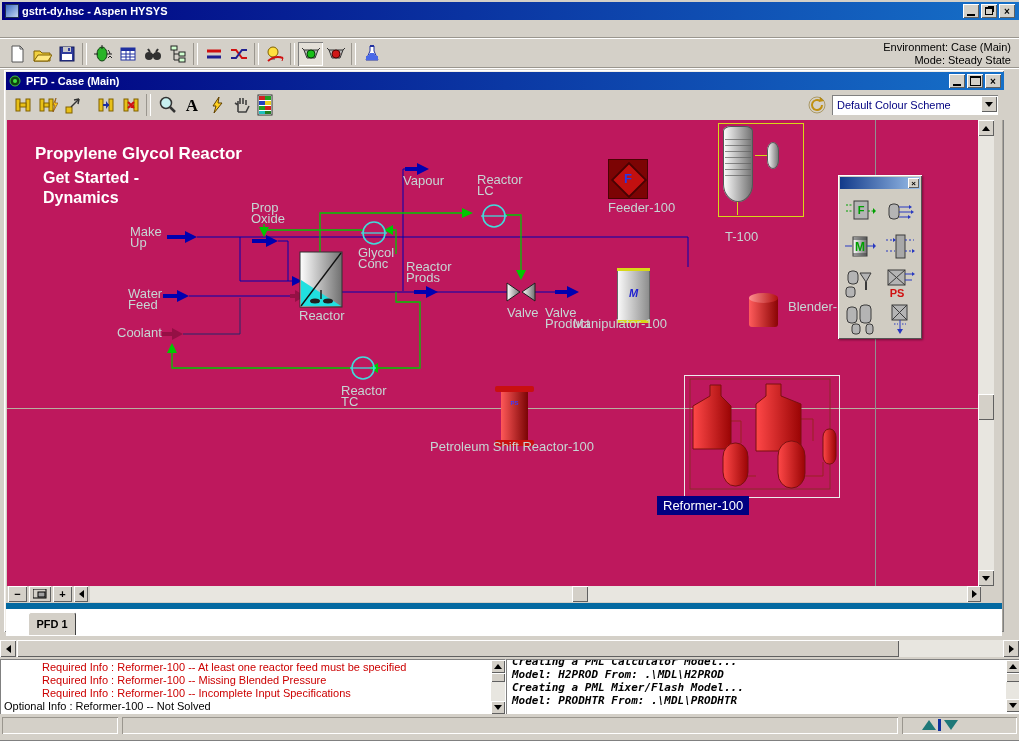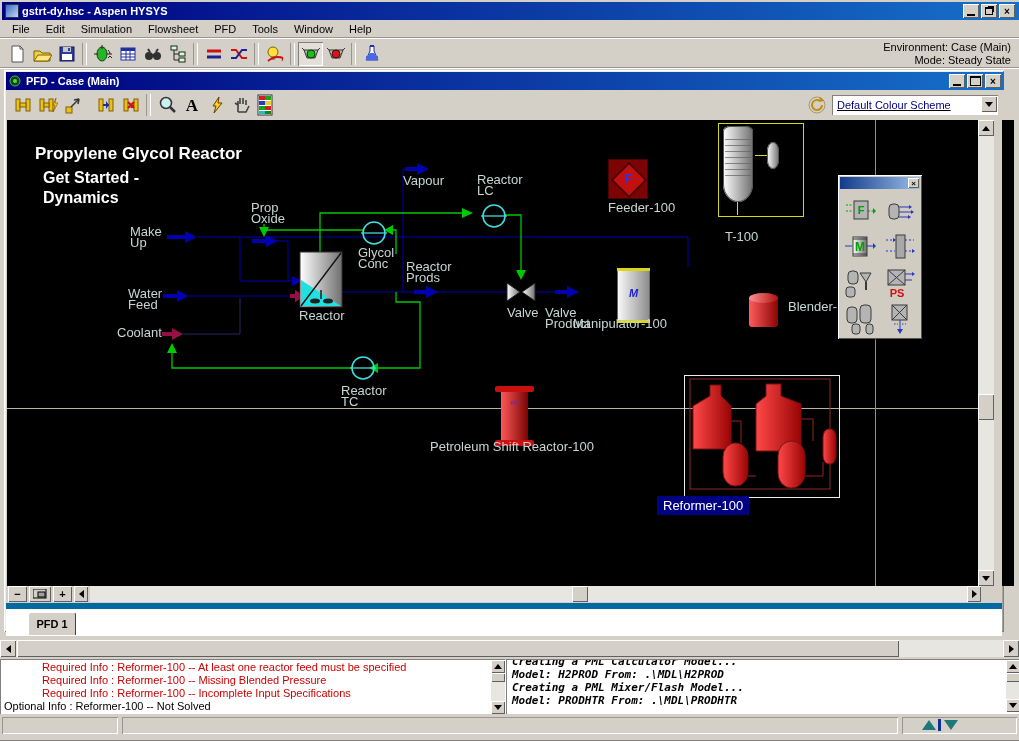--- a/index.html
+++ b/index.html
@@ -1,20 +1,20 @@
 <!DOCTYPE html>
 <html><head>
 <meta charset="utf-8">
 <style>
   html,body{margin:0;padding:0;background:#808080;}
   #app{position:relative;width:1019px;height:740px;background:#d4d0c8;overflow:hidden;
        font-family:"Liberation Sans",sans-serif;font-size:11px;color:#000;}
   .abs{position:absolute;}
   .raised{box-shadow:inset 1px 1px 0 #ffffff, inset -1px -1px 0 #808080, inset 2px 2px 0 #f0ede8, inset -2px -2px 0 #a8a49c;}
-  .sunken{box-shadow:inset 1px 1px 0 #808080, inset -1px -1px 0 #ffffff;text-decoration:underline;}
+  .sunken{box-shadow:inset 1px 1px 0 #808080, inset -1px -1px 0 #ffffff;}
   .btn{background:#d4d0c8;display:flex;align-items:center;justify-content:center;}
   .tbtn{width:25px;height:24px;}
   .pressed{box-shadow:inset 1px 1px 0 #808080, inset -1px -1px 0 #ffffff;background:#e4e0d8;}
   .sep{width:3px;height:22px;border-left:1px solid #9a968e;border-right:1px solid #ffffff;margin:0 3px;}
   .titlebar{background:linear-gradient(90deg,#000080,#1670c8);display:flex;align-items:center;color:#fff;font-weight:bold;}
   .capbtn{width:16px;height:14px;background:#d4d0c8;box-shadow:inset 1px 1px 0 #fff, inset -1px -1px 0 #606060;
           display:flex;align-items:center;justify-content:center;font-size:10px;color:#000;margin-left:2px;}
   .g-min{display:block;width:8px;height:2px;background:#000;margin-top:7px;}
   .g-max{display:block;width:9px;height:7px;border:1px solid #000;border-top:2px solid #000;}
   .g-restore{display:block;width:6px;height:5px;border:1px solid #000;border-top:2px solid #000;box-shadow:2px -2px 0 -1px #000;}
@@ -48,30 +48,20 @@
       <span class="capbtn">
           <span class="g-min"></span>
         </span>
       <span class="capbtn">
           <span class="g-restore"></span>
         </span>
       <span class="capbtn" style="font-weight:bold;">×</span>
     </span>
   </div>
 
-  <div class="abs" style="left:2px;top:20px;width:1015px;height:18px;display:flex;align-items:center;padding-left:2px;">
-    <span class="menuitem">File</span>
-    <span class="menuitem">Edit</span>
-    <span class="menuitem">Simulation</span>
-    <span class="menuitem">Flowsheet</span>
-    <span class="menuitem">PFD</span>
-    <span class="menuitem">Tools</span>
-    <span class="menuitem">Window</span>
-    <span class="menuitem">Help</span>
-  </div>
   <div class="abs" style="left:0;top:37px;width:1019px;height:0;border-top:1px solid #9a968e;border-bottom:1px solid #fff;"></div>
 
   <div class="abs" style="left:2px;top:40px;width:1015px;height:27px;display:flex;align-items:center;padding-left:2px;">
     <span class="btn tbtn">
       <svg width="20" height="20">
           <path d="M5,2 h8 l3,3 v13 h-11 z" fill="#fff" stroke="#555"></path>
           <path d="M13,2 v3 h3" fill="none" stroke="#555"></path>
         </svg>
       </span>
     <span class="btn tbtn">
@@ -275,21 +265,21 @@
           </svg>
         </span>
       <span class="abs sunken" style="right:8px;top:5px;width:166px;height:20px;background:#fff;display:flex;align-items:center;">
         <span style="margin-left:5px;color:#000080;">Default Colour Scheme</span>
         <span class="abs sbtn" style="right:1px;top:1px;width:16px;height:16px;">
             <span class="arrow-d"></span>
           </span>
       </span>
     </div>
 
-    <div class="abs" style="left:3px;top:50px;width:971px;height:466px;background:#000000;overflow:hidden;padding-left:36px;">
+    <div class="abs" style="left:3px;top:50px;width:971px;height:466px;background:#be185d;overflow:hidden;">
 
       <div class="abs" style="left:0;top:288px;width:971px;height:1px;background:#b8b0a0;"></div>
       <div class="abs" style="left:868px;top:0;width:1px;height:466px;background:#909090;"></div>
 
       <div class="abs" style="left:28px;top:24px;color:#fff;font-weight:bold;font-size:17px;">Propylene Glycol Reactor</div>
       <div class="abs" style="left:36px;top:48px;color:#fff;font-weight:bold;font-size:16px;white-space:pre-line;line-height:20px;">Get Started -
 Dynamics</div>
 
       <svg class="abs" style="left:0;top:0;" width="971" height="466">
         <defs>

